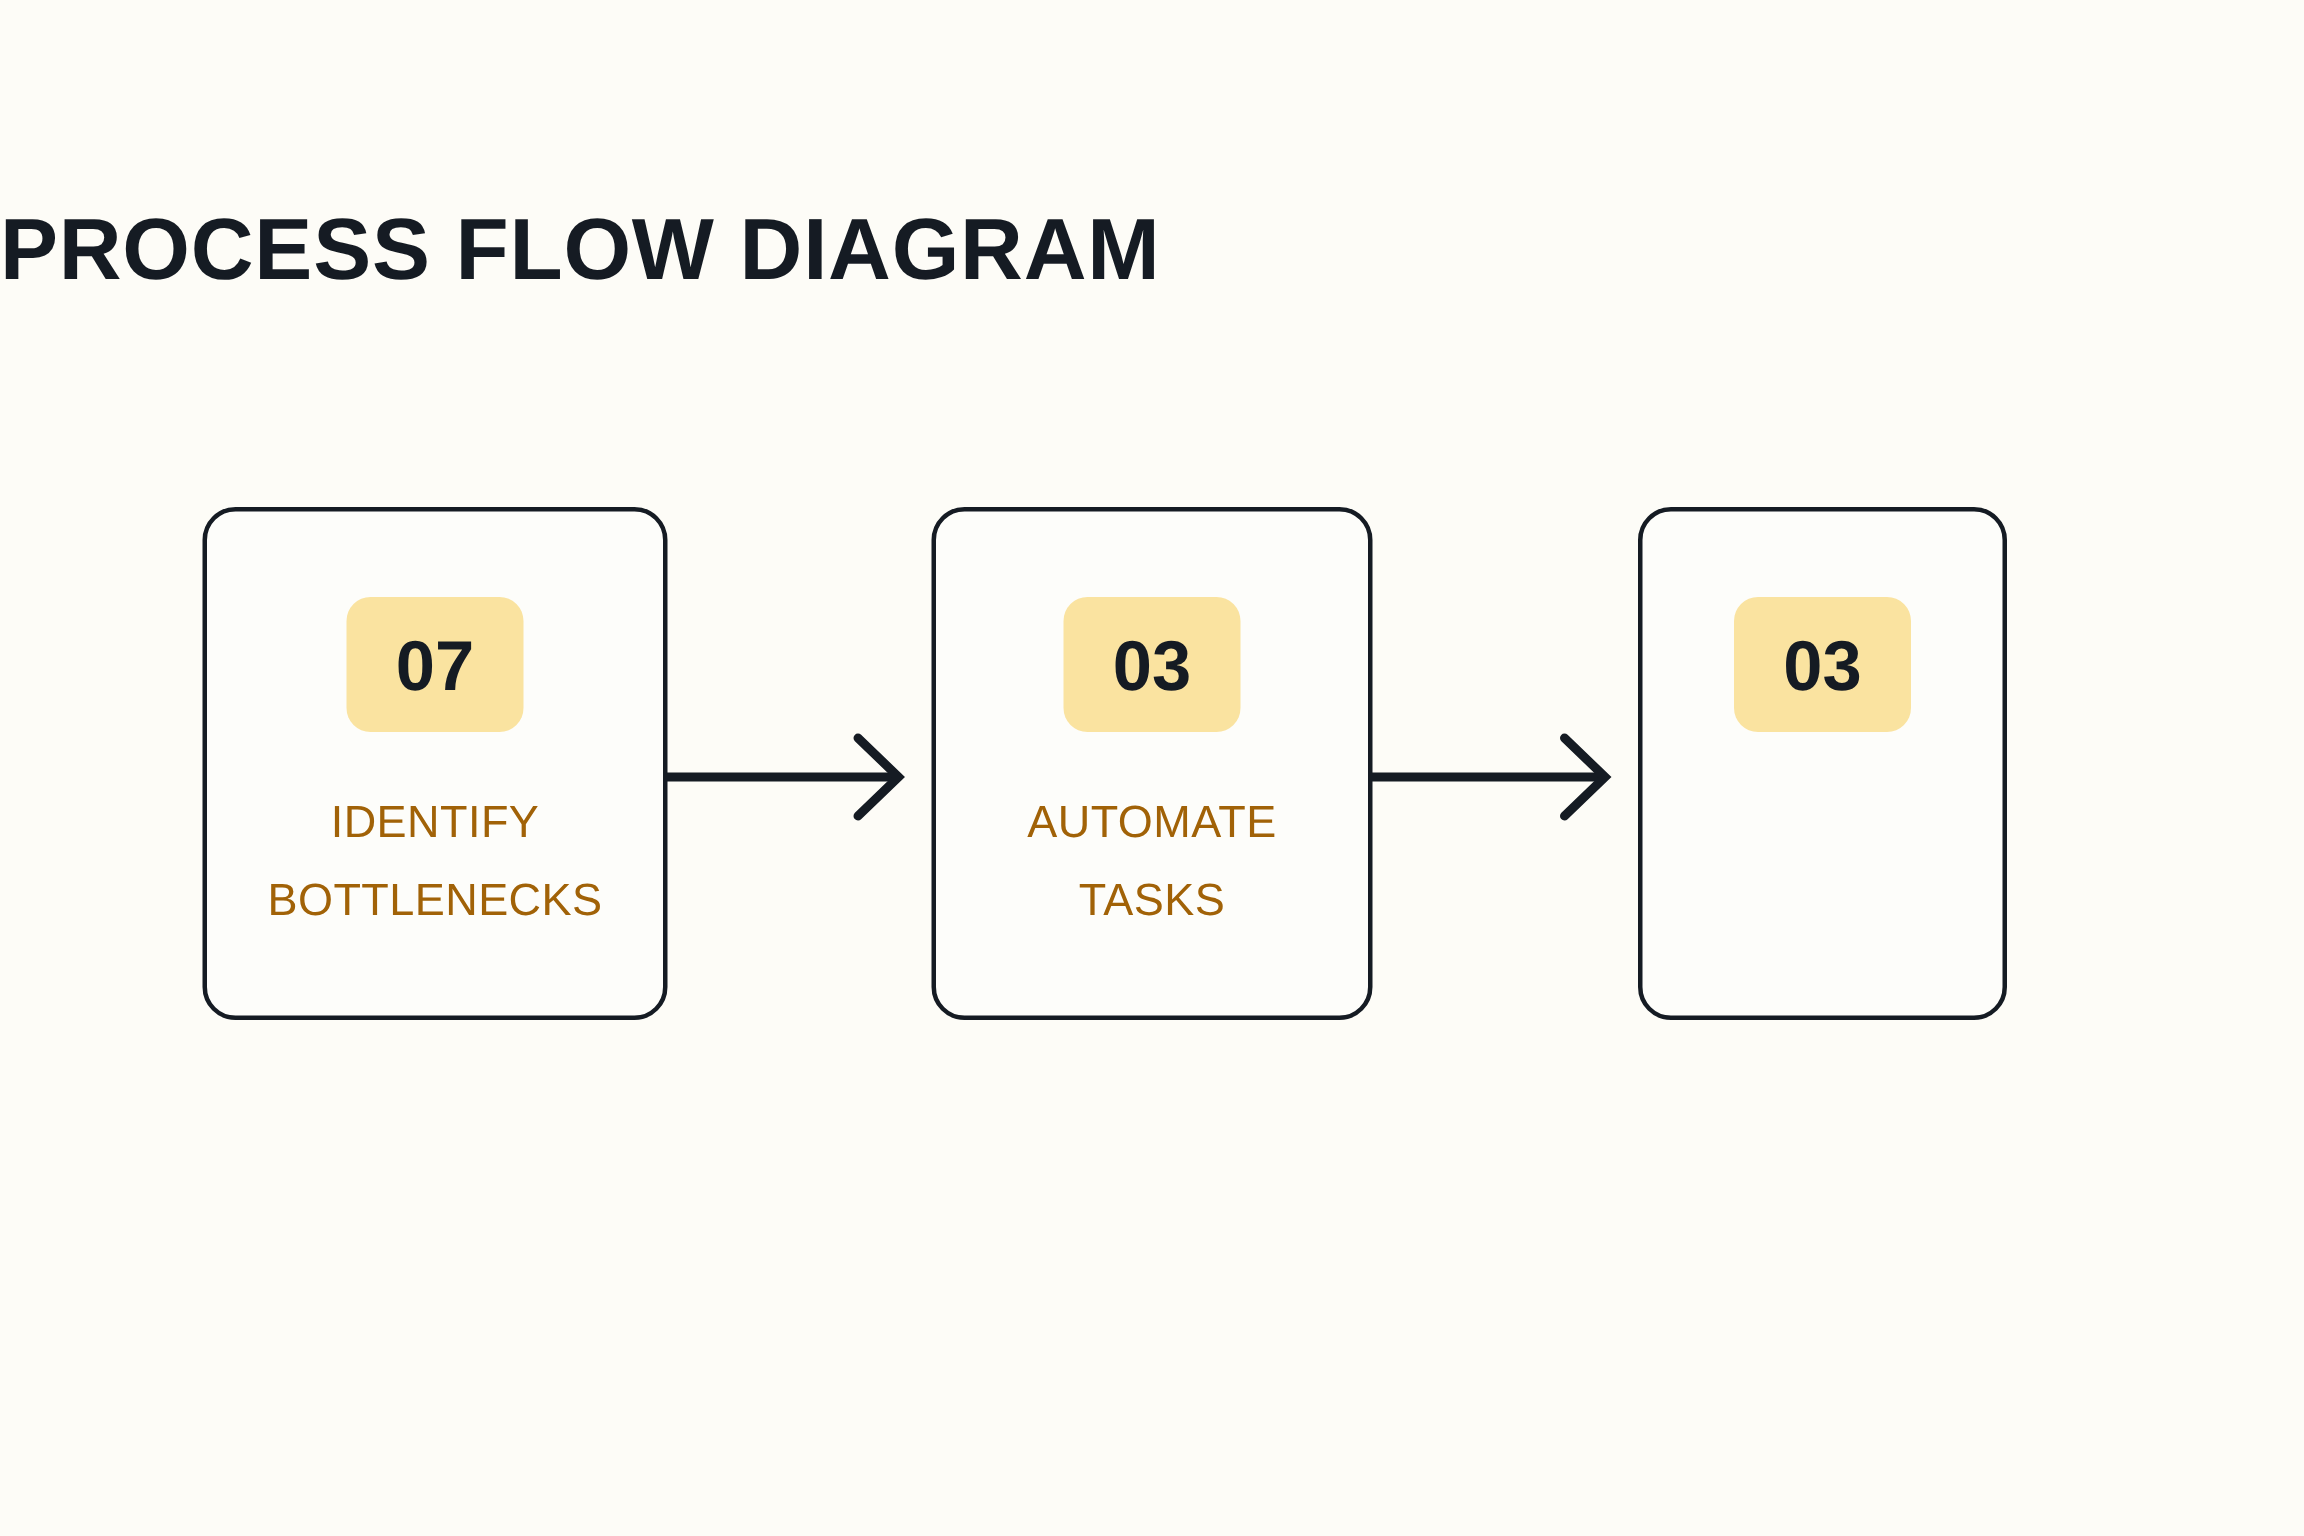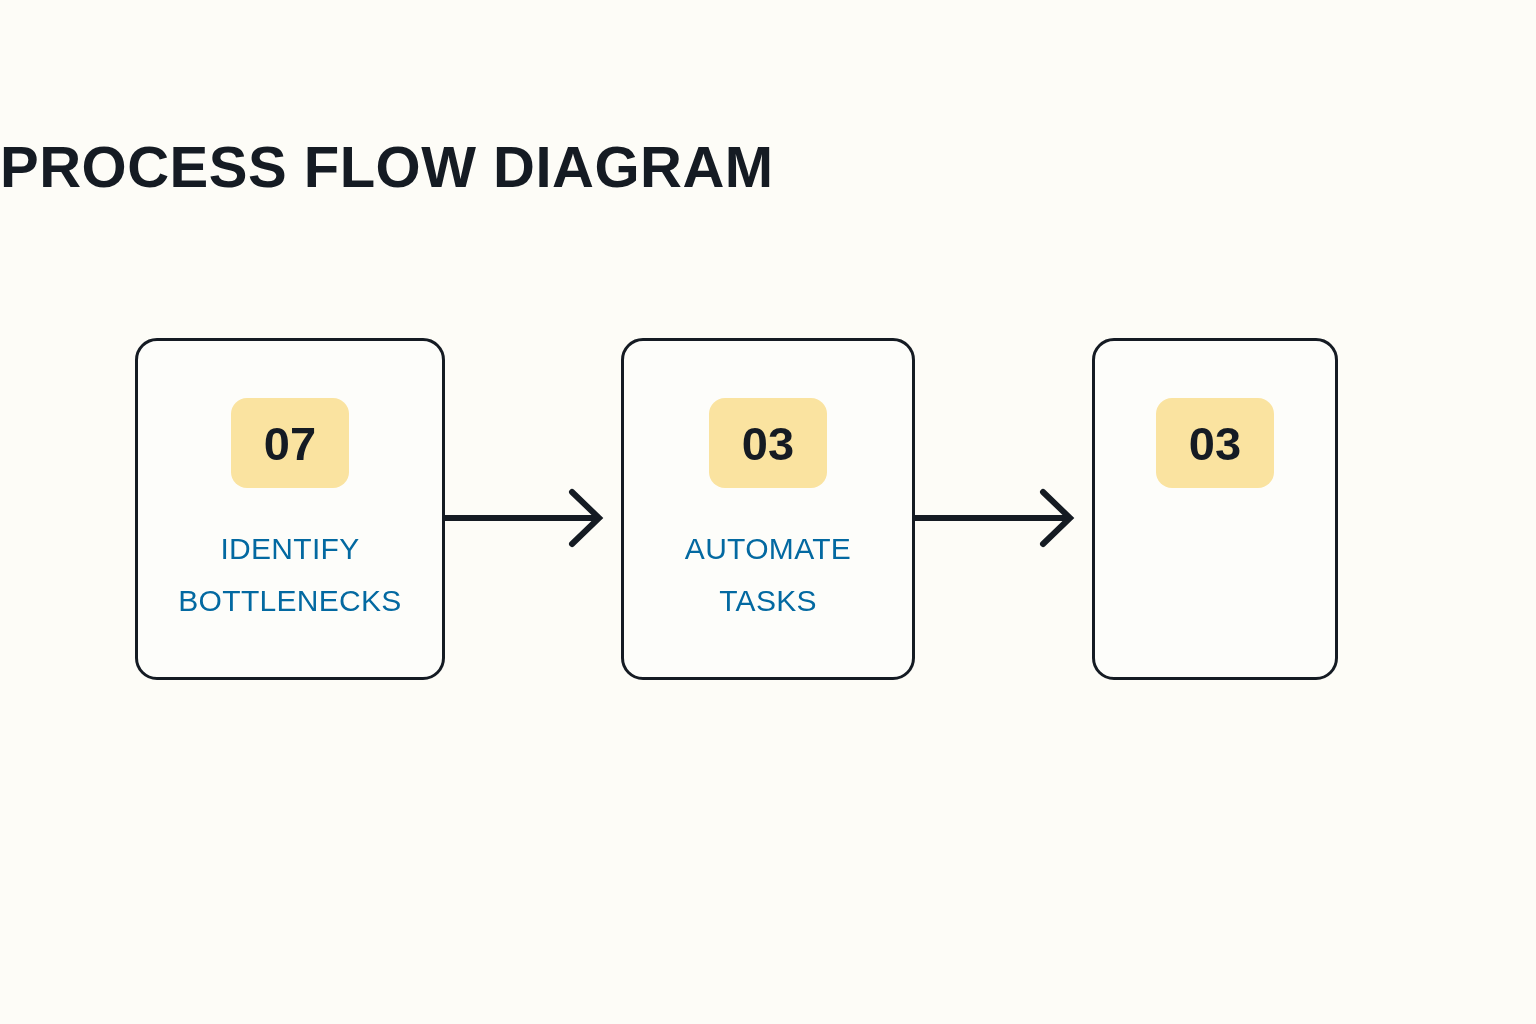--- a/index.html
+++ b/index.html
@@ -77,21 +77,21 @@
     letter-spacing: 0px;
   }
 
   .step-label {
     margin-top: 35px;
     width: 100%;
     text-align: center;
     font-size: 30px;
     font-weight: 400;
     line-height: 52px;
-    color: #0369a1;
+    color: #a16207;
     letter-spacing: 0.3px;
     white-space: pre-line;
     padding: 0 6px;
     box-sizing: border-box;
   }
 
   
   .connector {
     position: absolute;
     top: 150px;        

